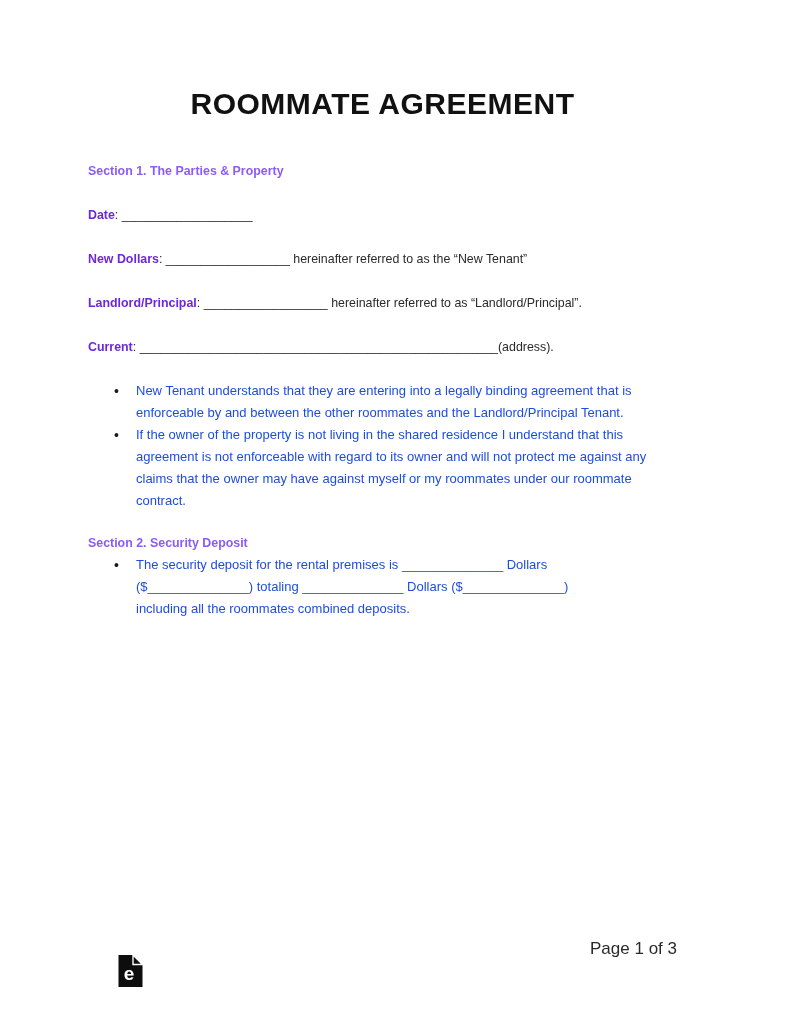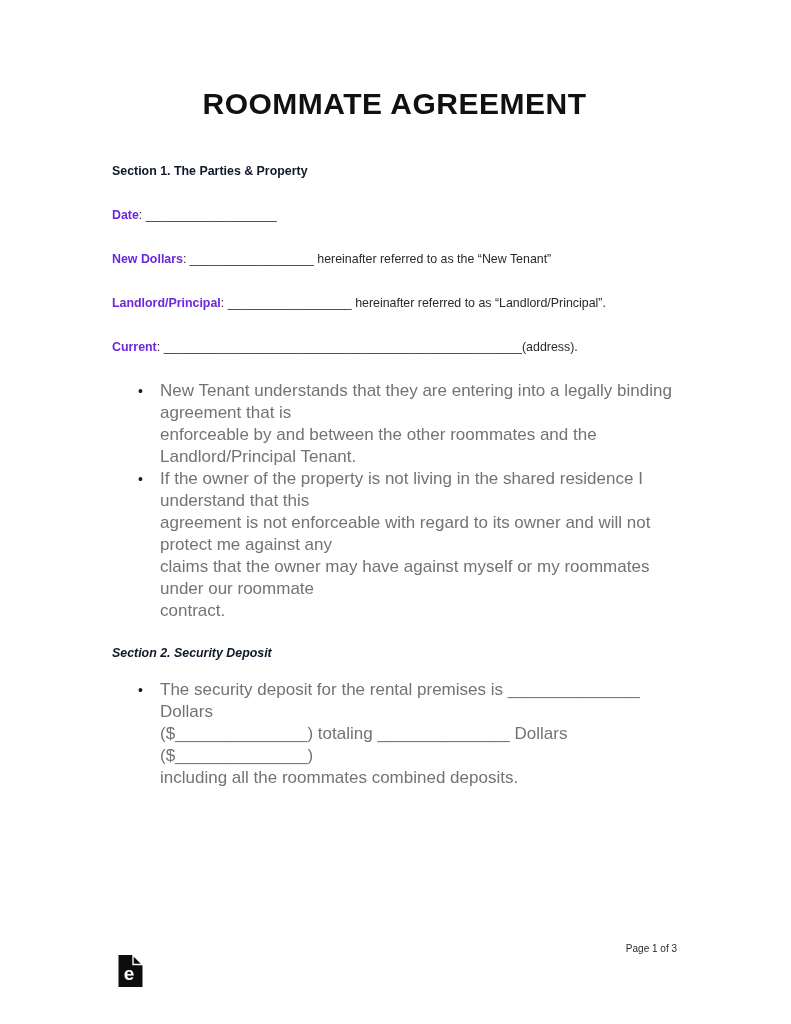--- a/index.html
+++ b/index.html
@@ -9,21 +9,21 @@
   }
   .page {
     position: relative;
     width: 791px;
     height: 1024px;
     margin: 0 auto;
     background: #ffffff;
     font-family: "Liberation Sans", "DejaVu Sans", sans-serif;
     color: #1c1c1c;
     box-sizing: border-box;
-    padding: 86px 114px 0 112px;
+    padding: 86px 114px 0 88px;
     overflow: hidden;
   }
   .title {
     font-size: 30px;
     font-weight: bold;
     text-align: center;
     color: #111111;
     letter-spacing: 0.5px;
     margin: 0 0 38px 0;
     line-height: 36px;
@@ -31,55 +31,54 @@
   }
   .body, .heading, .field {
     font-size: 12.4px;
     line-height: 22px;
     white-space: pre-line;
     margin: 0 0 22px 0;
     color: #2a2a2a;
   }
   .heading {
     font-weight: bold;
-    color: #0f172a;
+    color: #8b5cf6;
   }
   .heading-tight {
-    margin-bottom: 15px;
-    font-style: italic;
+    margin-bottom: 0;
   }
   .field strong, .field b {
     color: #6d28d9;
   }
   .bullets {
     list-style: none;
     margin: 0 0 20px 0;
     padding: 0;
   }
   .bullets li {
     position: relative;
-    font-size: 17px;
+    font-size: 13px;
     line-height: 22px;
     white-space: pre-line;
     padding-left: 48px;
-    color: #737373;
+    color: #1d4ed8;
   }
   .bullets li::before {
     content: "\2022";
     position: absolute;
     left: 26px;
     top: 0;
     font-size: 14px;
     color: #1a1a1a;
   }
   .footer-pagenum {
     position: absolute;
     top: 940px;
     right: 114px;
-    font-size: 10px;
+    font-size: 17px;
     color: #2a2a2a;
     line-height: 18px;
   }
   .footer-logo {
     position: absolute;
     top: 954px;
     left: 117px;
     width: 27px;
     height: 34px;
   }

